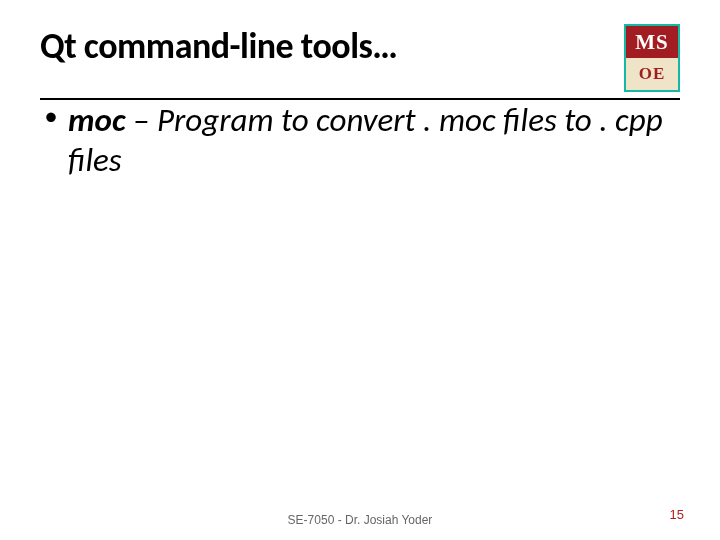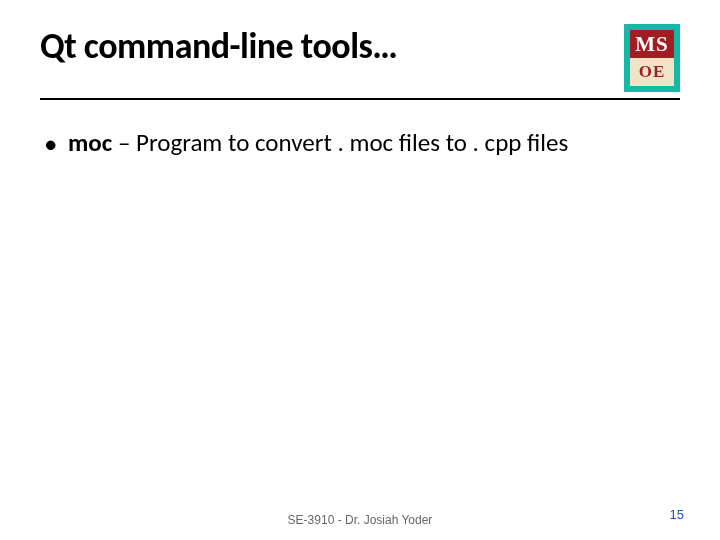--- a/index.html
+++ b/index.html
@@ -1,31 +1,31 @@
 <!DOCTYPE html>
 <html><head>
 <meta charset="utf-8">
 <style>
   * { margin: 0; padding: 0; box-sizing: border-box; }
   html, body { width: 720px; height: 540px; background: #fff; font-family: Calibri, "Segoe UI", Arial, sans-serif; color: #000; overflow: hidden; }
   .slide { position: relative; width: 720px; height: 540px; padding: 24px 40px 0 40px; }
-  .title-row { display: flex; justify-content: space-between; align-items: flex-start; padding-bottom: 6px; border-bottom: 2px solid #000; margin-bottom: 28px; }
+  .title-row { display: flex; justify-content: space-between; align-items: flex-start; padding-bottom: 6px; border-bottom: 2px solid #000; }
   .title { font-size: 36px; font-weight: 700; letter-spacing: -0.5px; }
-  .logo { width: 56px; height: 68px; display: flex; flex-direction: column; border: 6px solid #14b8a6; }
+  .logo { width: 56px; height: 68px; display: flex; flex-direction: column; border: 2px solid #14b8a6; }
   .logo-top { flex: 1; background: #a21d22; display: flex; align-items: center; justify-content: center; }
   .logo-top span { color: #fff; font-family: Georgia, "Times New Roman", serif; font-weight: 700; font-size: 21px; letter-spacing: 1px; }
   .logo-bot { flex: 1; background: #f0e4c8; display: flex; align-items: center; justify-content: center; }
   .logo-bot span { color: #a21d22; font-family: Georgia, "Times New Roman", serif; font-weight: 700; font-size: 17px; letter-spacing: 1px; }
-  .content { font-size: 25px; line-height: 1.22; }
+  .content { font-size: 33px; line-height: 1.22; font-style: italic; }
   ul { list-style: none; }
   li { position: relative; padding-left: 28px; margin-bottom: 110px; }
   li::before { content: "•"; position: absolute; left: 4px; top: 0; font-size: 27px; }
   .term { font-weight: 700; }
   .footer { position: absolute; bottom: 12px; left: 0; right: 0; text-align: center; font-family: Arial, sans-serif; font-size: 12px; color: #666; line-height: 1.25; }
-  .pagenum { position: absolute; bottom: 18px; right: 36px; font-family: Arial, sans-serif; font-size: 13px; color: #1d4ed8; }
+  .pagenum { position: absolute; bottom: 18px; right: 36px; font-family: Arial, sans-serif; font-size: 13px; color: #b91c1c; }
 </style>
 </head>
 <body>
 
 <div class="slide">
 
   <div class="title-row">
     <h1 class="title">Qt command-line tools…</h1>
     <div class="logo">
       <div class="logo-top">
@@ -39,18 +39,18 @@
 
   <div class="content">
     <ul>
       <li>
         <span class="term">moc</span><span> – </span><span>Program to convert . moc files to . cpp files</span>
       </li>
     </ul>
   </div>
 
   <div class="footer">
-    <div>SE-3910  -  Dr. Josiah Yoder</div>
+    <div>SE-7050  -  Dr. Josiah Yoder</div>
   </div>
 
   <div class="pagenum">15</div>
 
 </div>
 
 </body></html>

